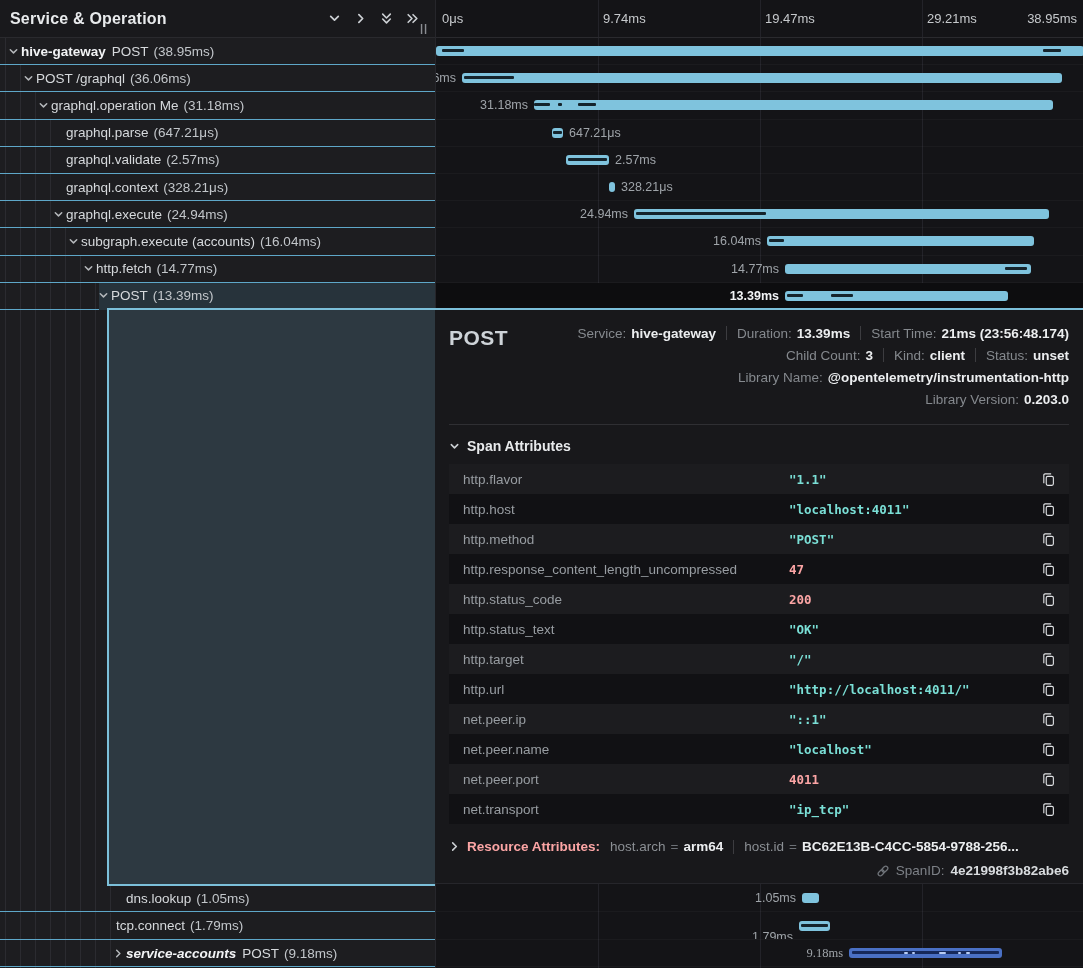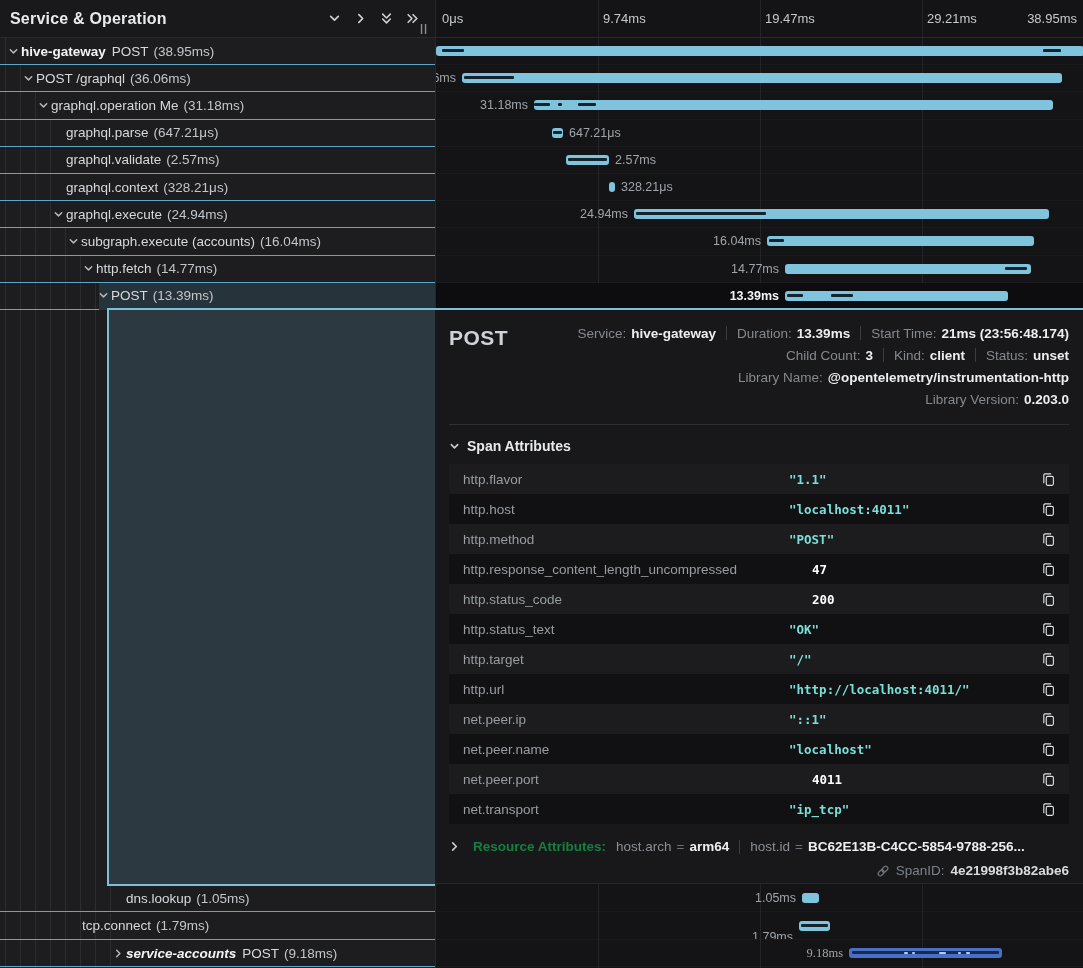--- a/index.html
+++ b/index.html
@@ -61,24 +61,24 @@
   #detail-hr{height:1px;background:#2f2f33;margin-top:14px;}
   #attr-header{display:flex;align-items:center;gap:7px;margin-top:13px;cursor:pointer;}
   #attr-header span{font-size:14px;font-weight:700;color:#e8eaec;}
   #attr-table{margin-top:10px;}
   .arow{display:flex;align-items:center;height:30px;padding-left:14px;padding-right:12px;cursor:default;}
   .arow.odd{background:#1c1c1f;}
   .arow.even{background:#111114;}
   .akey{flex:0 0 326px;font-size:13.5px;color:#989da2;overflow:hidden;white-space:nowrap;}
   .aval{flex:1;font-family:"DejaVu Sans Mono",monospace;font-size:12.5px;font-weight:700;white-space:nowrap;}
   .aval.string{color:#7adfd6;}
-  .aval.number{color:#ffffff;margin-left:23px;}
+  .aval.number{color:#fca5a5;}
   .copy-btn{width:18px;height:18px;display:flex;align-items:center;justify-content:center;cursor:pointer;}
   #res-line{display:flex;align-items:center;margin-top:15px;font-size:13.5px;white-space:nowrap;}
-  #res-line .res-title{font-weight:700;color:#15803d;margin:0 10px 0 13px;}
+  #res-line .res-title{font-weight:700;color:#fca5a5;margin:0 10px 0 7px;}
   .res-key{color:#8b8f94;}
   .res-eq{color:#6d7177;margin:0 5px;}
   .res-val{color:#eceef0;font-weight:700;}
   #spanid-line{display:flex;justify-content:flex-end;align-items:center;margin-top:9px;gap:6px;font-size:13.5px;}
   #spanid-label{color:#7d8187;}
   #spanid-value{color:#d9dcdf;font-weight:700;}
 </style>
 </head>
 <body>
 
@@ -333,21 +333,21 @@
           <div class="guide" style="left: 65px;"></div>
           <div class="guide" style="left: 80px;"></div>
           <div class="guide" style="left: 95px;"></div>
           <div class="guide" style="left: 110px;"></div>
           <div class="cell">
             <div class="exp"></div>
             <div class="nm">dns.lookup</div>
             <div class="dur">(1.05ms)</div>
           </div>
         </div>
-        <div class="lrow" style="top: 912.65px; height: 27.2px; padding-left: 69px;">
+        <div class="lrow" style="top: 912.65px; height: 27.2px; padding-left: 103px;">
           <div class="guide" style="left: 5px;"></div>
           <div class="guide" style="left: 20px;"></div>
           <div class="guide" style="left: 35px;"></div>
           <div class="guide" style="left: 50px;"></div>
           <div class="guide" style="left: 65px;"></div>
           <div class="guide" style="left: 80px;"></div>
           <div class="guide" style="left: 95px;"></div>
           <div class="guide" style="left: 110px;"></div>
           <div class="cell">
             <div class="exp"></div>

